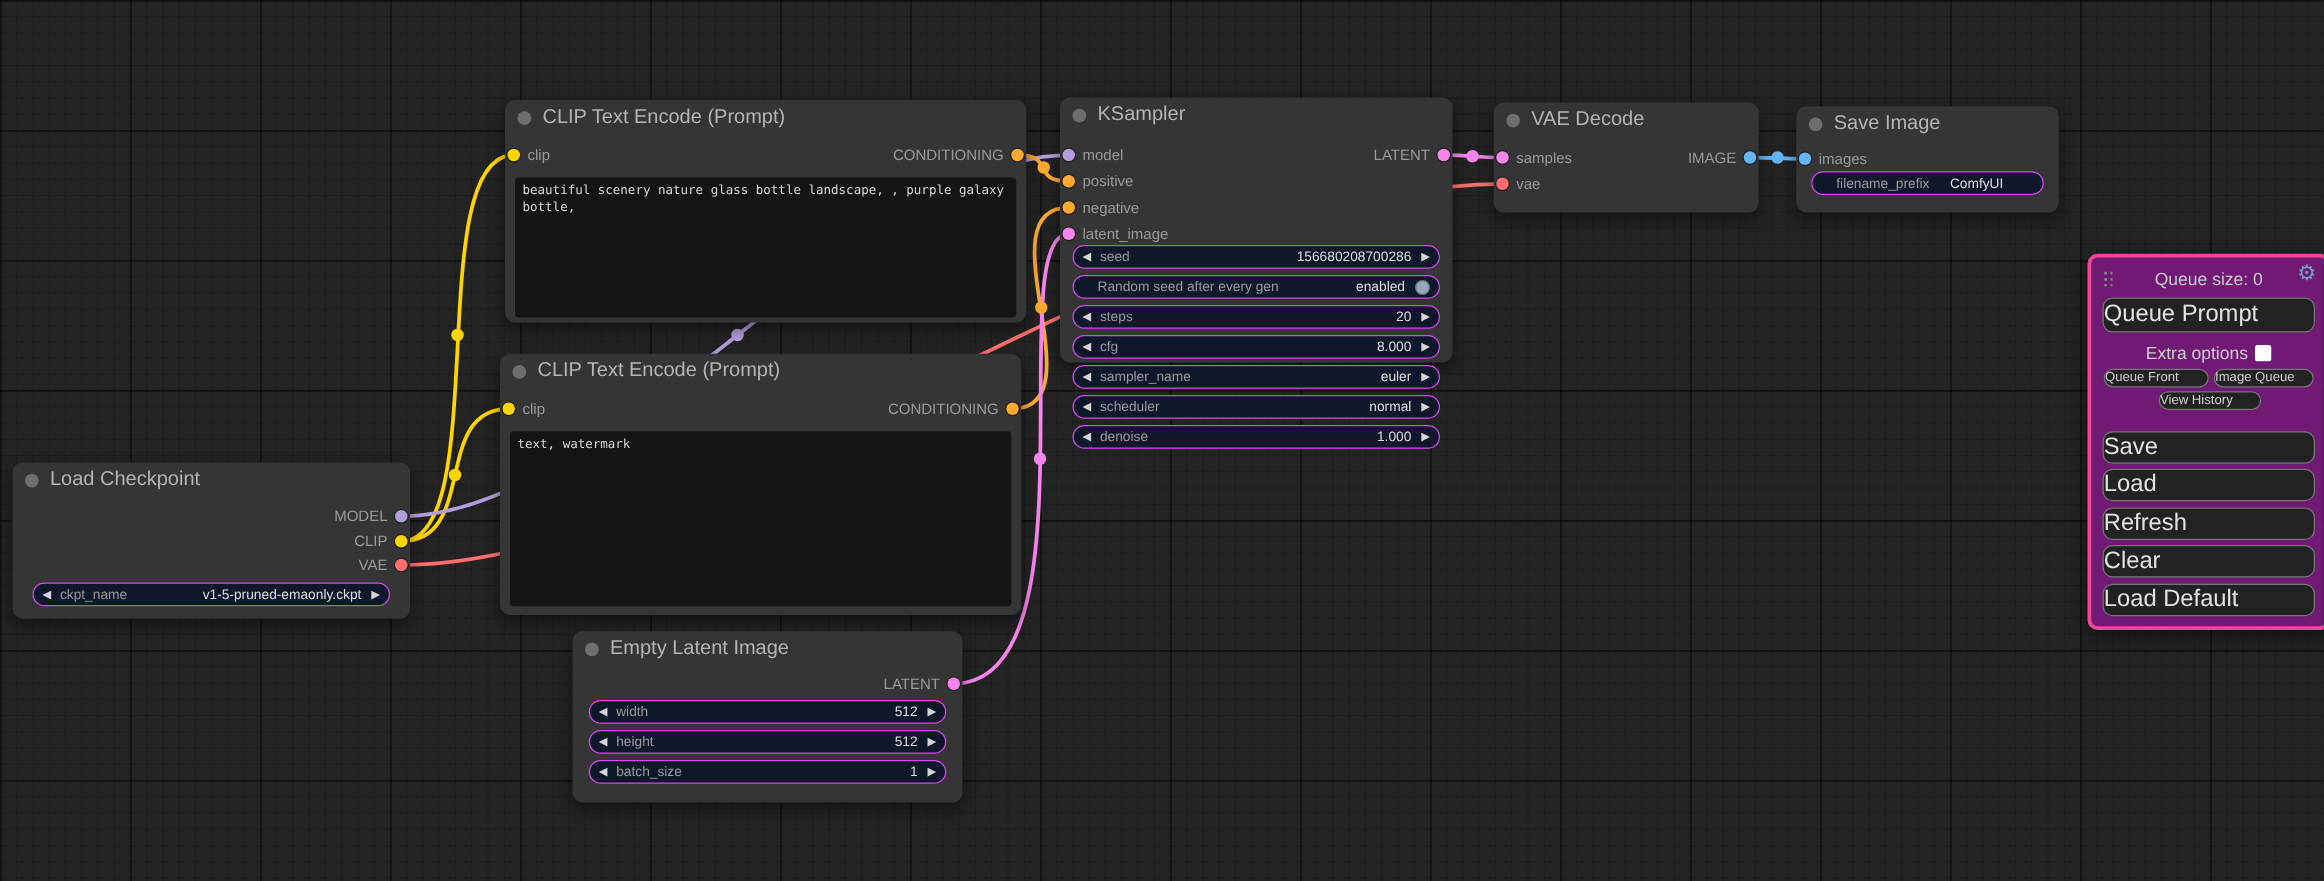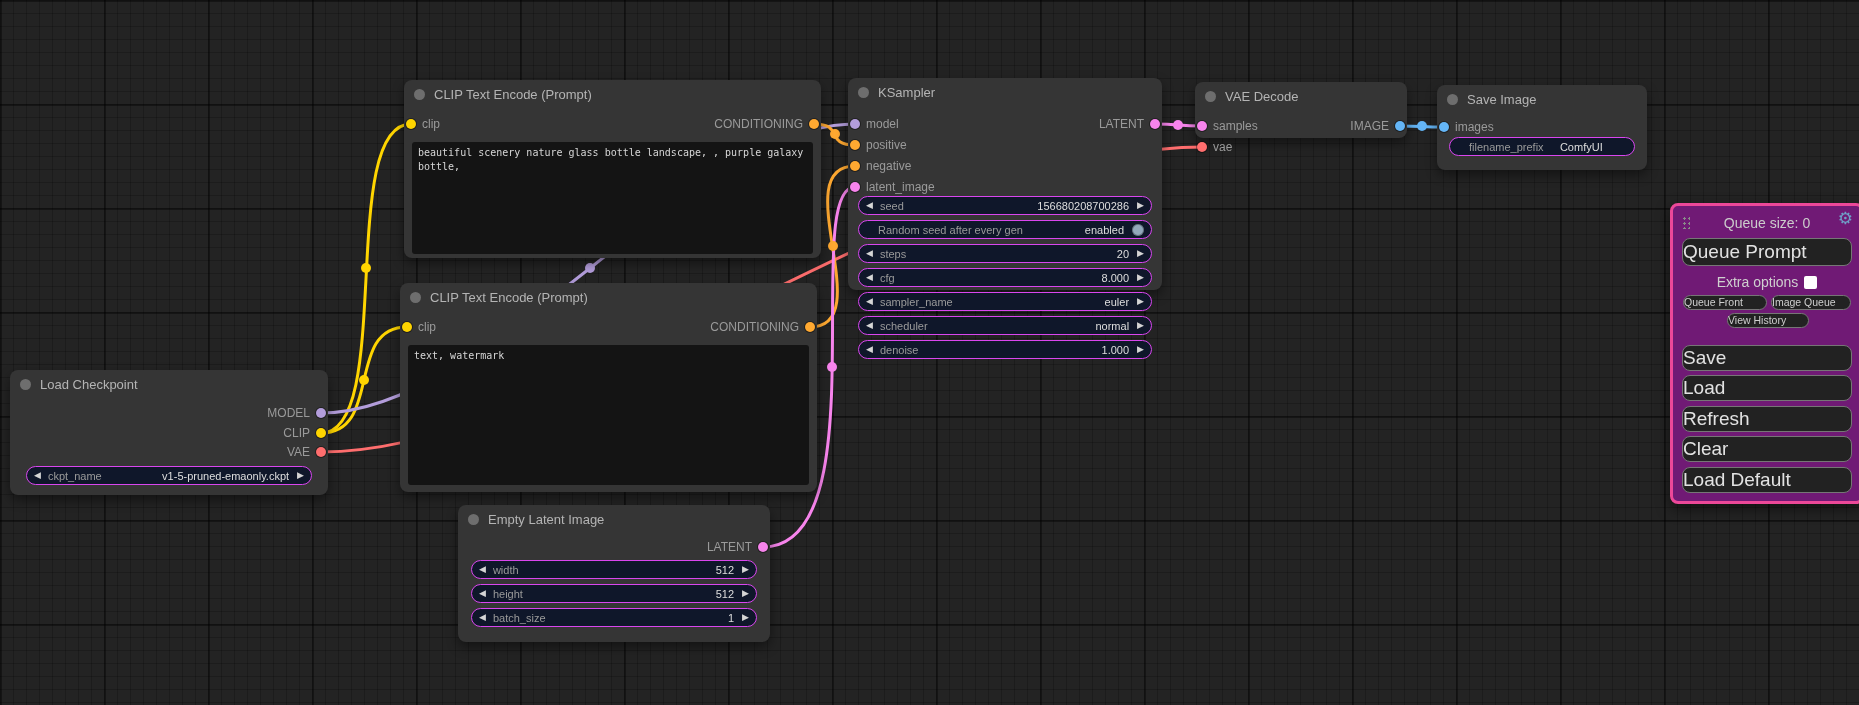--- a/index.html
+++ b/index.html
@@ -22,21 +22,21 @@
   .w-cond{stroke:#ffa931;} .f-cond{fill:#ffa931;}
   .w-latent{stroke:#f784ec;} .f-latent{fill:#f784ec;}
   .w-image{stroke:#64b5f6;} .f-image{fill:#64b5f6;}
 
   .node{
     position:absolute;z-index:2;background:#353535;border-radius:8px;
     box-shadow:0 5px 12px rgba(0,0,0,.45);color:#9a9a9a;font-size:12px;
   }
   .nhead{position:absolute;left:0;top:0;right:0;height:28px;display:flex;align-items:center;}
   .cdot{width:11px;height:11px;border-radius:50%;background:#6e6e6e;margin:0 9px 0 10px;flex:none;}
-  .ntitle{color:#b4b4b4;font-size:13px;white-space:nowrap;}
+  .ntitle{color:#b4b4b4;font-size:16px;white-space:nowrap;}
   .slot{position:absolute;height:20px;line-height:20px;}
   .sdot{position:absolute;width:10px;height:10px;border-radius:50%;top:5px;box-shadow:0 0 0 1px rgba(0,0,0,.4);}
   .in .sdot{left:2px;} .out .sdot{right:2px;}
   .in .slabel{margin-left:18px;} 
   .out{right:0;text-align:right;} .out .slabel{margin-right:18px;}
   .c-model{background:#b39ddb;} .c-clip{background:#ffd500;} .c-vae{background:#ff6e6e;}
   .c-cond{background:#ffa931;} .c-latent{background:#f784ec;} .c-image{background:#64b5f6;}
 
   .pill{
     position:absolute;left:10px;right:10px;height:19px;box-sizing:border-box;
@@ -203,21 +203,21 @@
     <span class="arr">▶</span>
   </div>
   <div class="pill" style="top:262px;">
     <span class="arr">◀</span>
     <span class="lab">denoise</span>
     <span class="val">1.000</span>
     <span class="arr">▶</span>
   </div>
 </div>
 
-<div class="node" style="left:1195px;top:82px;width:212px;height:56px;">
+<div class="node" style="left:1195px;top:82px;width:212px;height:88px;">
   <div class="nhead">
     <span class="cdot"></span>
     <span class="ntitle">VAE Decode</span>
   </div>
   <div class="slot in" style="top:34px;left:0;"><span class="sdot c-latent"></span><span class="slabel">samples</span></div>
   <div class="slot in" style="top:55px;left:0;"><span class="sdot c-vae"></span><span class="slabel">vae</span></div>
   <div class="slot out" style="top:34px;"><span class="slabel">IMAGE</span><span class="sdot c-image"></span></div>
 </div>
 
 <div class="node" style="left:1437px;top:85px;width:210px;height:85px;">

